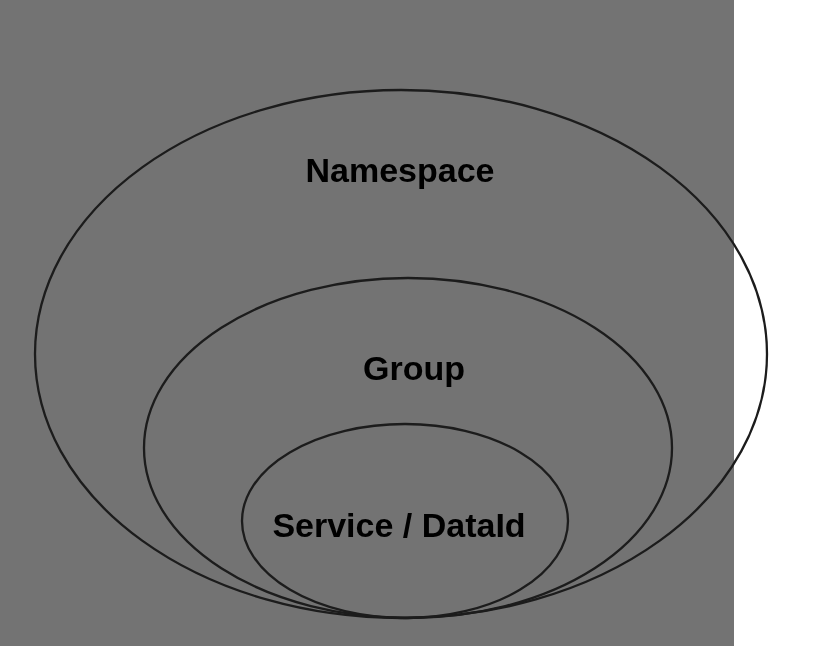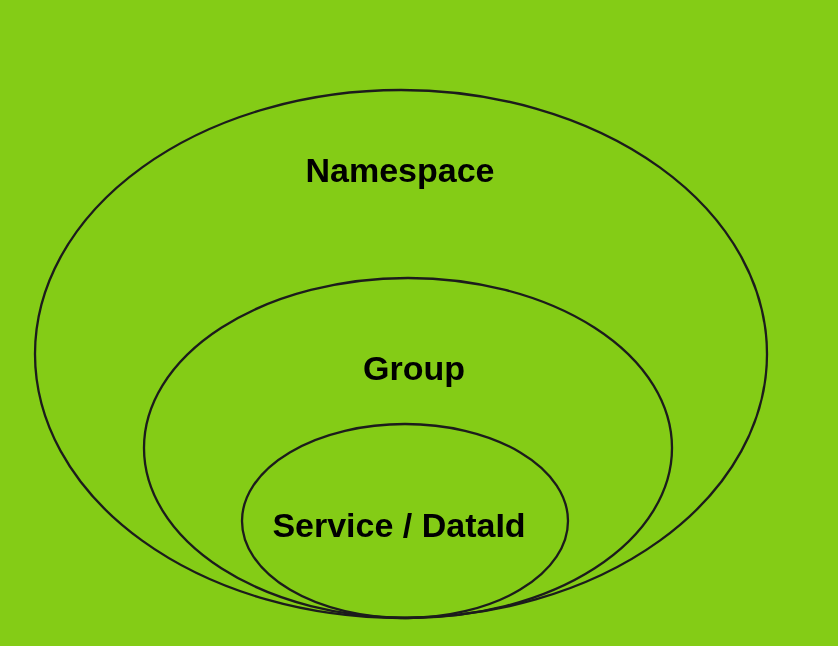--- a/index.html
+++ b/index.html
@@ -5,23 +5,23 @@
   html, body {
     margin: 0;
     padding: 0;
     width: 838px;
     height: 646px;
     background: #ffffff;
     overflow: hidden;
   }
   .diagram-wrap {
     position: relative;
-    width: 838px;
+    width: 734px;
     height: 646px;
-    background: #84cc16;
+    background: #737373;
   }
   svg {
     display: block;
     width: 838px;
     height: 646px;
   }
   .ring {
     fill: none;
     stroke: #1c1c1c;
     stroke-width: 2.3;

